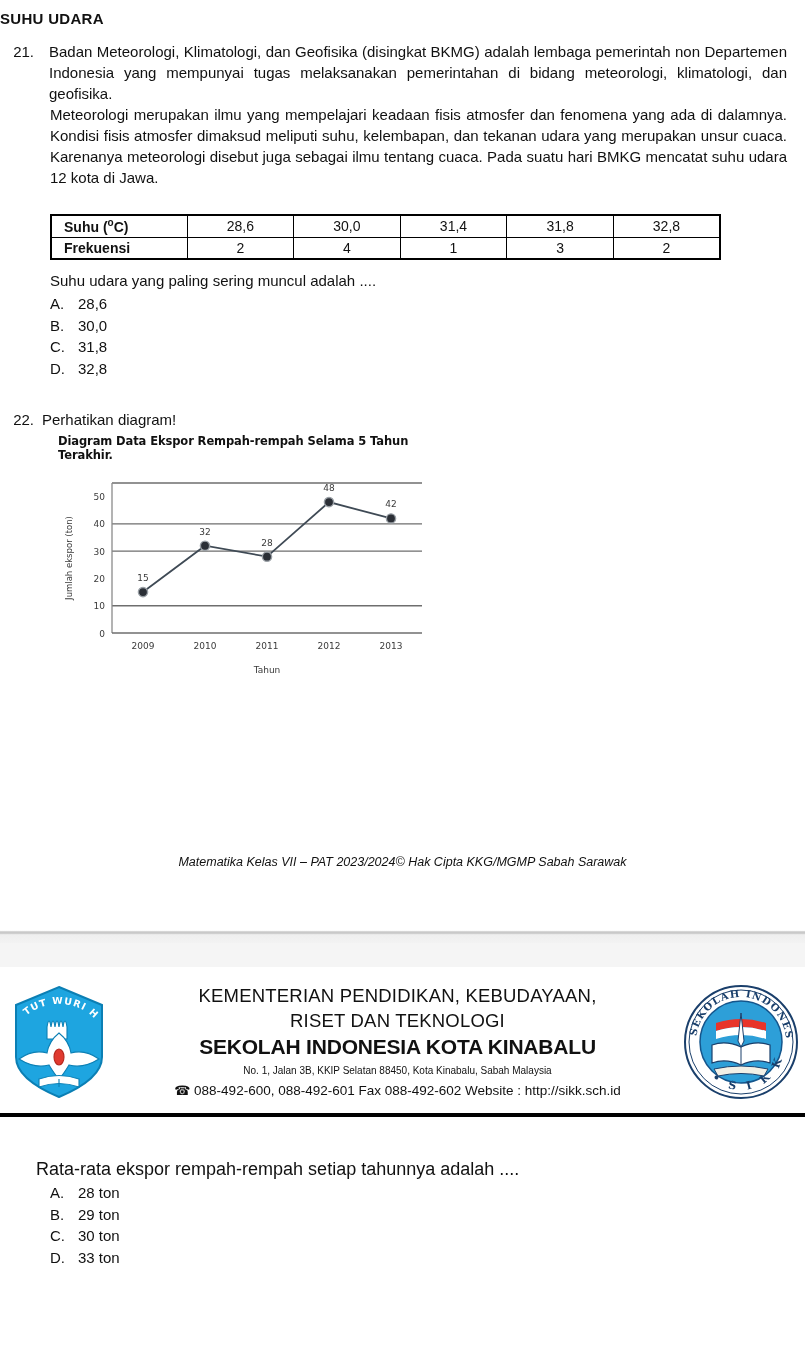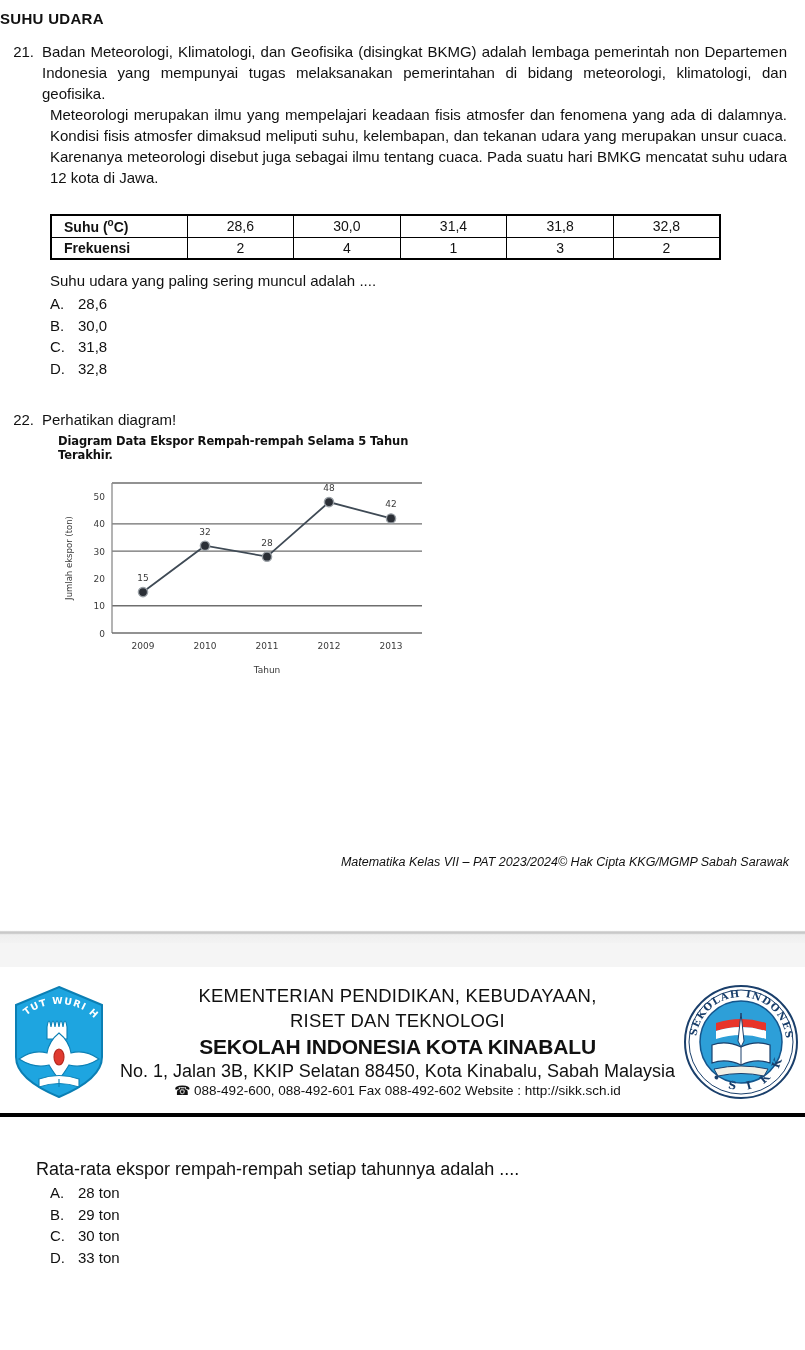--- a/index.html
+++ b/index.html
@@ -17,21 +17,21 @@
   .page1 { position:relative; width:805px; height:925px; background:#fff; padding: 0; }
 
   .doc-title {
     text-align:left;
     font-weight:bold;
     font-size:15px;
     letter-spacing:.3px;
     padding-top:10px;
   }
 
-  .qblock { display:flex; margin-top:14px; padding-right:18px; }
+  .qblock { display:flex; margin-top:14px; padding-right:18px;gap:7px; }
   .qnum {
     width:42px; text-align:right; padding-right:8px;
     font-size:15px; line-height:21px; flex:0 0 42px;
   }
   .qbody { flex:1 1 auto; font-size:15px; line-height:21px; }
   .justified { text-align:justify; text-align-last:left; }
 
   .para2 { margin-left:50px; margin-right:18px; 
            font-size:15px; line-height:21px; text-align:justify; text-align-last:left; }
 
@@ -67,21 +67,21 @@
   .chart-title {
     font-weight:bold; font-size:11.5px; letter-spacing:-.1px;
     color:#111; margin-left:8px; margin-bottom:3px;
     font-family:"DejaVu Sans", sans-serif;
   }
   .chart-svg { display:block; }
 
   
   .p1-footer {
     position:absolute; left:0; bottom:56px; width:805px;
-    display:flex; justify-content:flex-end;
+    display:flex; justify-content:center;
     padding:0 16px 0 16px;
     font-style:italic; font-size:12.5px; color:#111;
   }
 
   
   .page-gap {
     position:relative; width:805px; height:18px;
     background:linear-gradient(to bottom,#ffffff 0%,#ffffff 30%,#c9c9c9 38%,#c9c9c9 46%,#efefef 54%,#f3f3f3 100%);
   }
   .gap-fill { width:805px; height:24px; background:#f5f5f5; }
@@ -92,21 +92,21 @@
   .letterhead {
     display:flex; align-items:center; justify-content:center;
     padding:16px 4px 6px 4px; gap:0px;
   }
   .lh-left { width:110px; flex:0 0 110px; display:flex; justify-content:center; }
   .lh-right { width:120px; flex:0 0 120px; display:flex; justify-content:center; }
   .lh-mid { flex:1 1 auto; text-align:center; }
   .lh-l1 { font-size:18.5px; letter-spacing:.2px; line-height:25px; }
   .lh-l2 { font-size:18.5px; letter-spacing:.2px; line-height:25px; }
   .lh-l3 { font-size:21px; font-weight:bold; letter-spacing:-.2px; line-height:28px; }
-  .lh-l4 { font-size:18px; line-height:20px; }
+  .lh-l4 { font-size:10px; line-height:20px; }
   .lh-l5 { font-size:13.5px; line-height:20px; }
   .phone-ico { font-size:13px; }
 
   .hr-thick { width:805px; height:0; border-top:4px solid #000; margin-top:6px; }
 
   .q22b-stem { margin-left:36px; margin-top:42px; font-size:18px; line-height:21px; }
   .q22b-opts { margin-left:50px; margin-top:2px; }
 </style>
 </head>
 <body>

